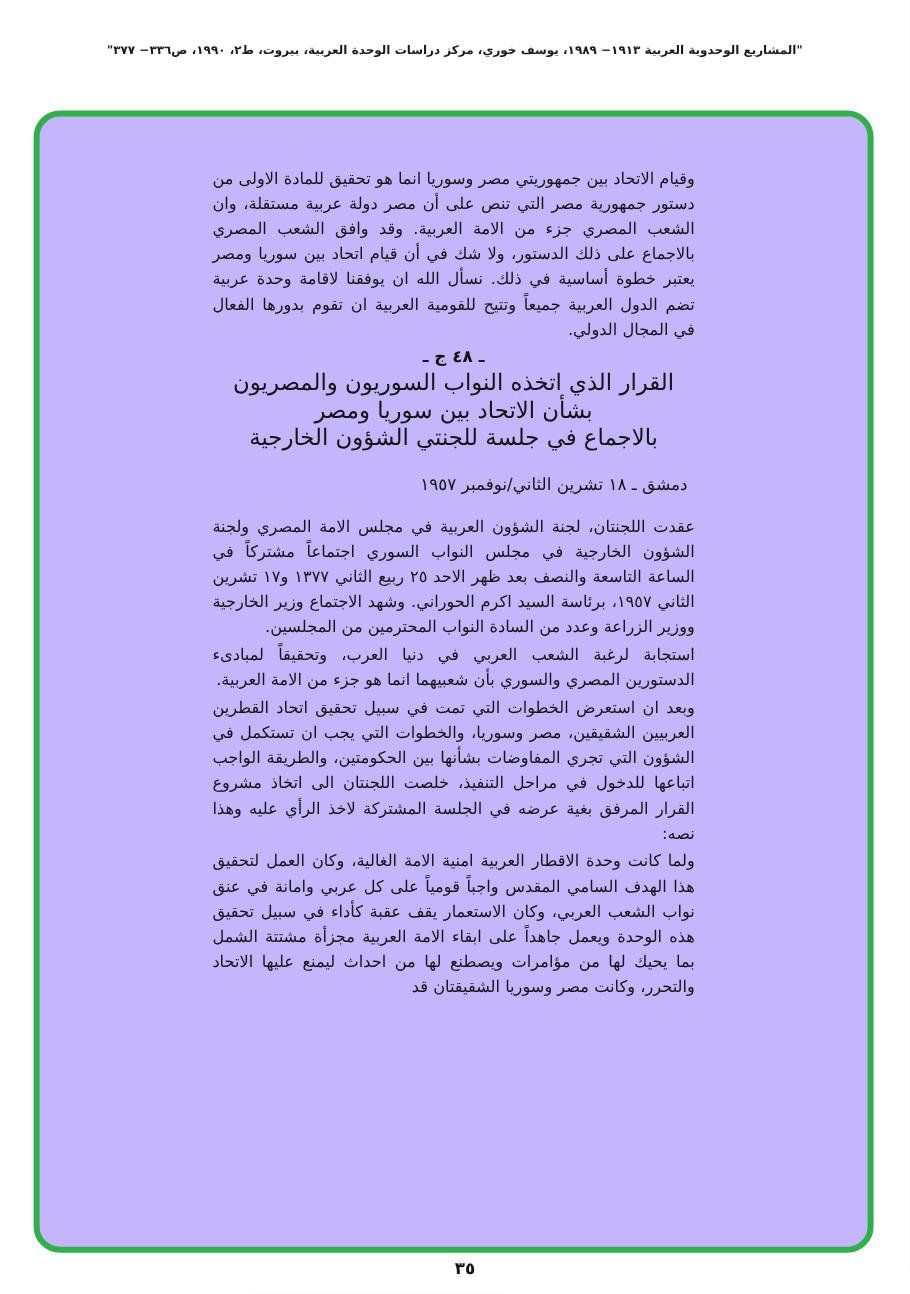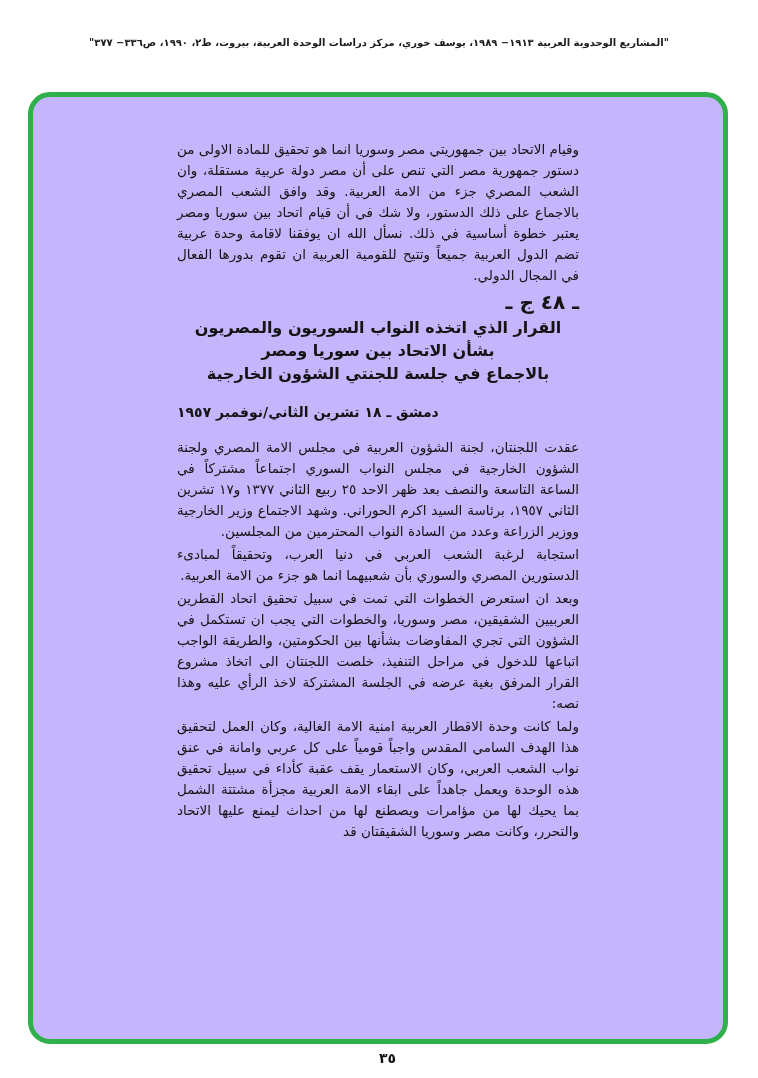--- a/index.html
+++ b/index.html
@@ -31,37 +31,38 @@
     direction: rtl;
     text-align: justify;
   }
   .para {
     margin: 0 0 2px 0;
     font-size: 13.5px;
     line-height: 21px;
     text-align: justify;
   }
   .marker {
+    text-align: center;
     font-weight: bold;
-    font-size: 20px;
+    font-size: 14px;
     margin: 4px 0 2px 0;
   }
   .heading {
     text-align: center;
-    font-weight: bold;
-    font-size: 16px;
+    font-weight: normal;
+    font-size: 19px;
     line-height: 23px;
     margin: 2px 0 16px 0;
   }
   .dateline {
-    font-weight: bold;
+    font-weight: normal;
     font-size: 14px;
     line-height: 22px;
     margin: 0 6px 14px 0;
-    text-align: left;
+    text-align: right;
   }
   .page-number {
     position: absolute;
     bottom: 12px; left: 0; right: 0;
     text-align: center;
     font-weight: bold;
     font-size: 14px;
     padding-left: 17px;
   }
 </style>

